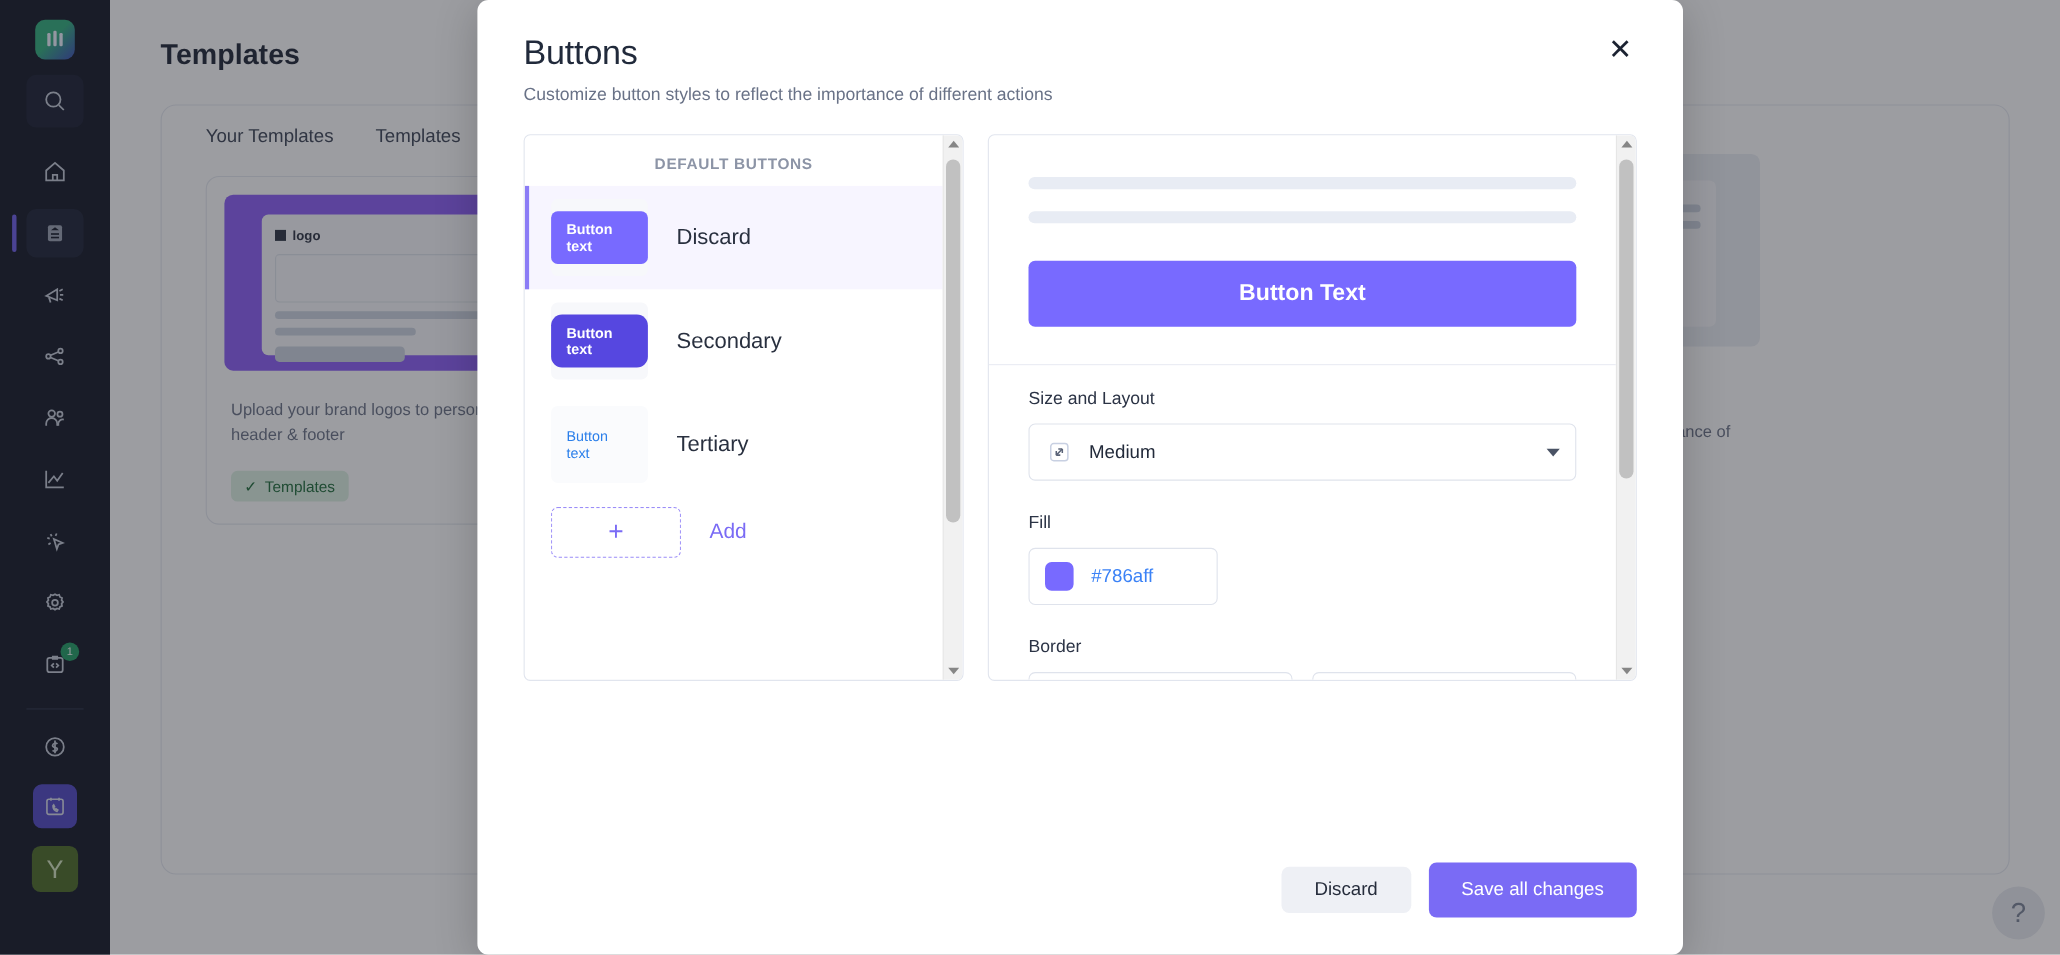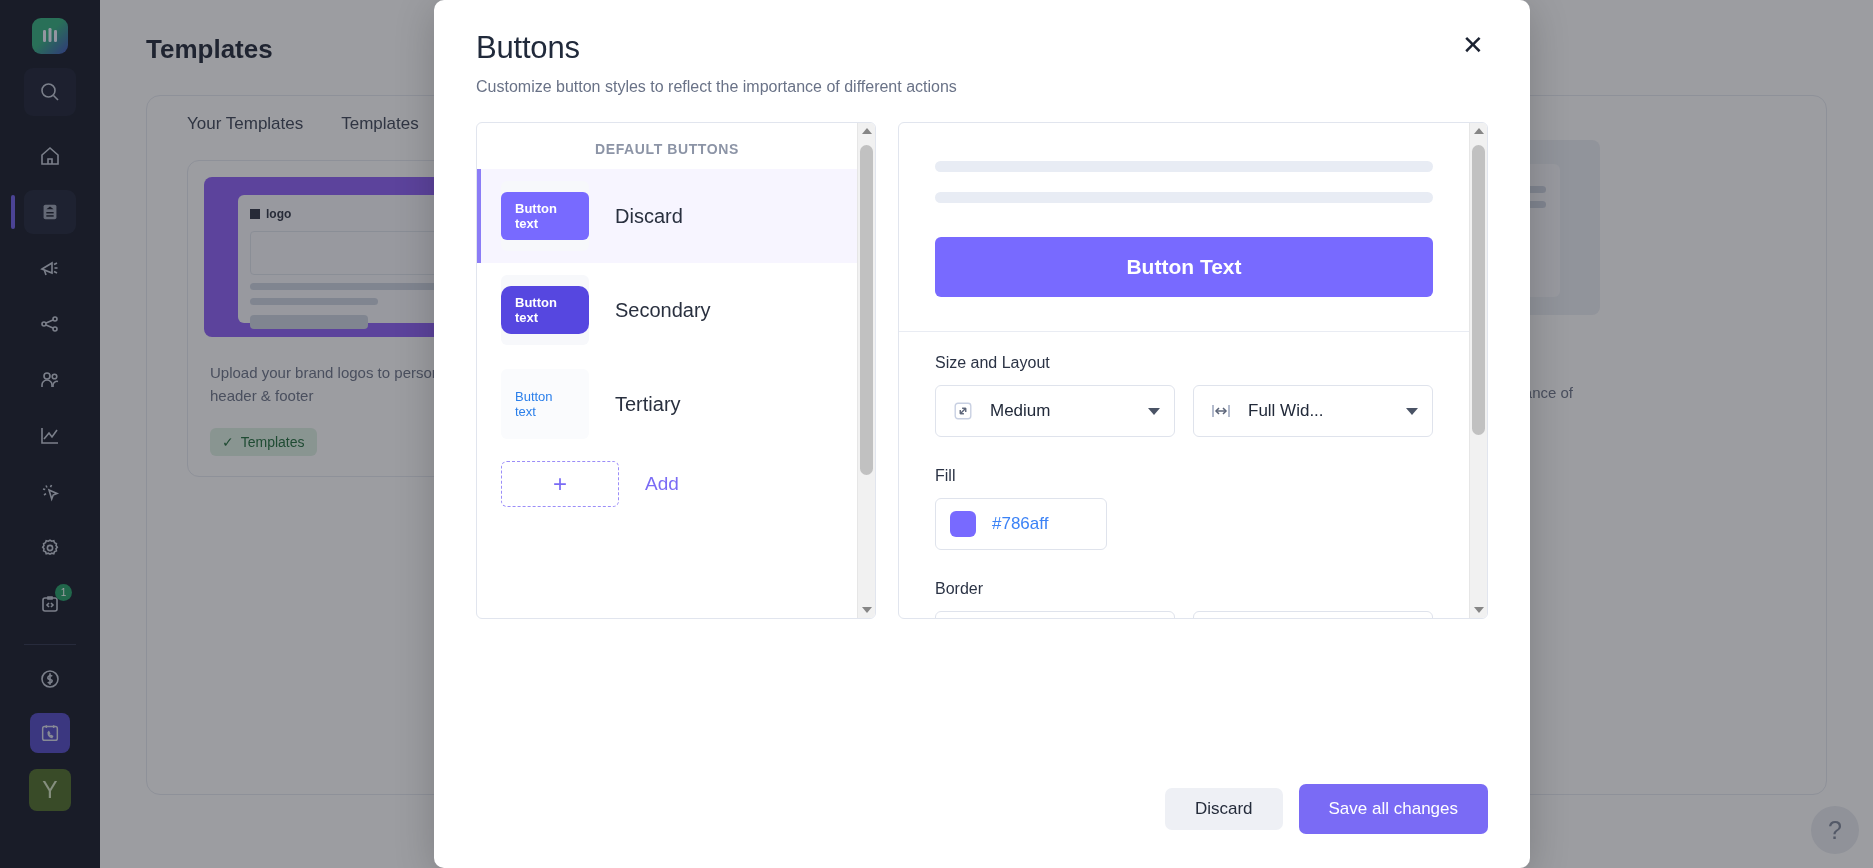--- a/index.html
+++ b/index.html
@@ -453,33 +453,20 @@
                       <path d="M9 15 L15 9" stroke="#5a6377"></path>
                       <path d="M15 9 h-4" stroke="#5a6377"></path>
                       <path d="M15 9 v4" stroke="#5a6377"></path>
                       <path d="M9 15 h4" stroke="#5a6377"></path>
                       <path d="M9 15 v-4" stroke="#5a6377"></path>
                     </svg>
                 </span>
                 <span class="select-val">Medium</span>
                 <span class="chev"></span>
               </div>
-              <div class="select-box">
-                <span class="select-icon">
-                  <svg width="24" height="24" viewBox="0 0 24 24">
-                      <line x1="4" y1="6" x2="4" y2="18" stroke="#9aa5bd"></line>
-                      <line x1="20" y1="6" x2="20" y2="18" stroke="#9aa5bd"></line>
-                      <line x1="7" y1="12" x2="17" y2="12" stroke="#5a6377"></line>
-                      <path d="M10 9 L7 12 L10 15" stroke="#5a6377"></path>
-                      <path d="M14 9 L17 12 L14 15" stroke="#5a6377"></path>
-                    </svg>
-                </span>
-                <span class="select-val">Full Wid...</span>
-                <span class="chev"></span>
-              </div>
             </div>
 
             <div class="field-label spaced">Fill</div>
             <div class="color-box">
               <span class="color-chip" id="fill-chip" style="background: rgb(120, 106, 255);"></span>
               <span class="color-val">#786aff</span>
             </div>
 
             <div class="field-label spaced">Border</div>
             <div class="ctrl-row">

